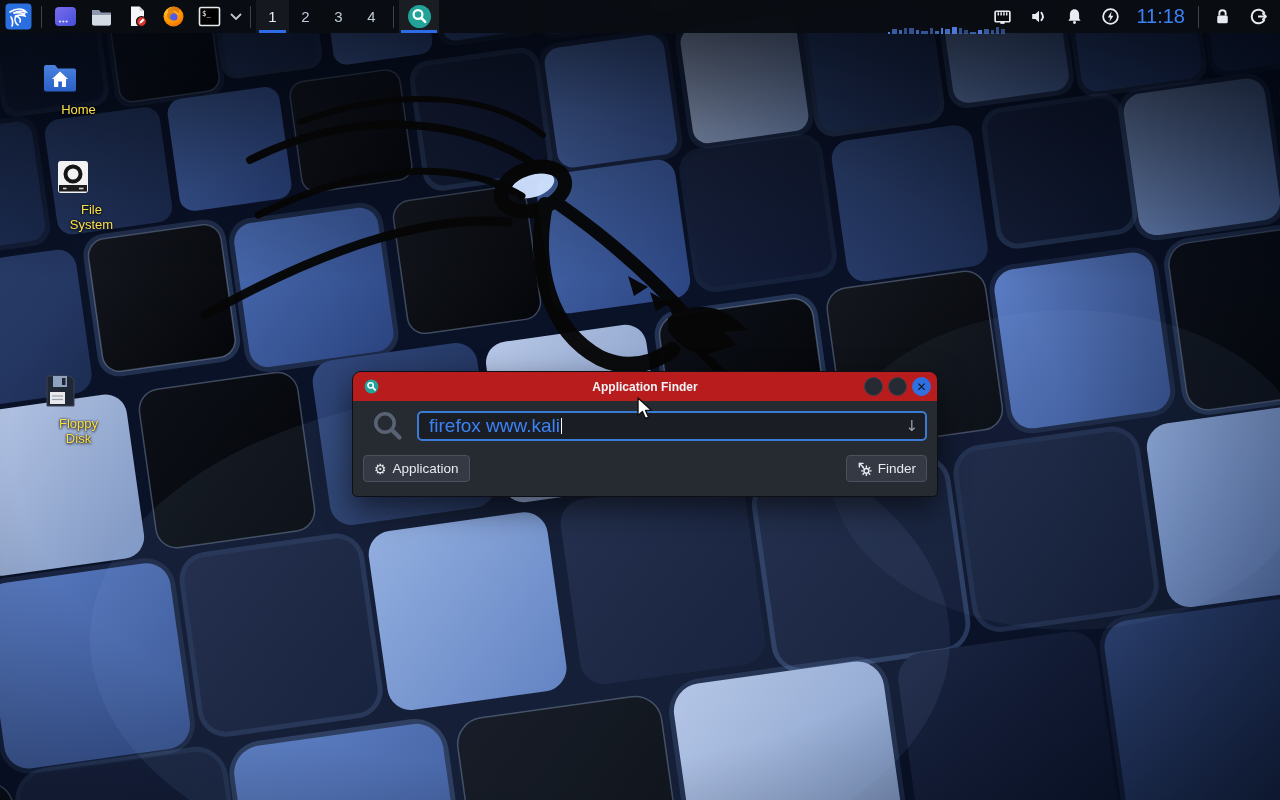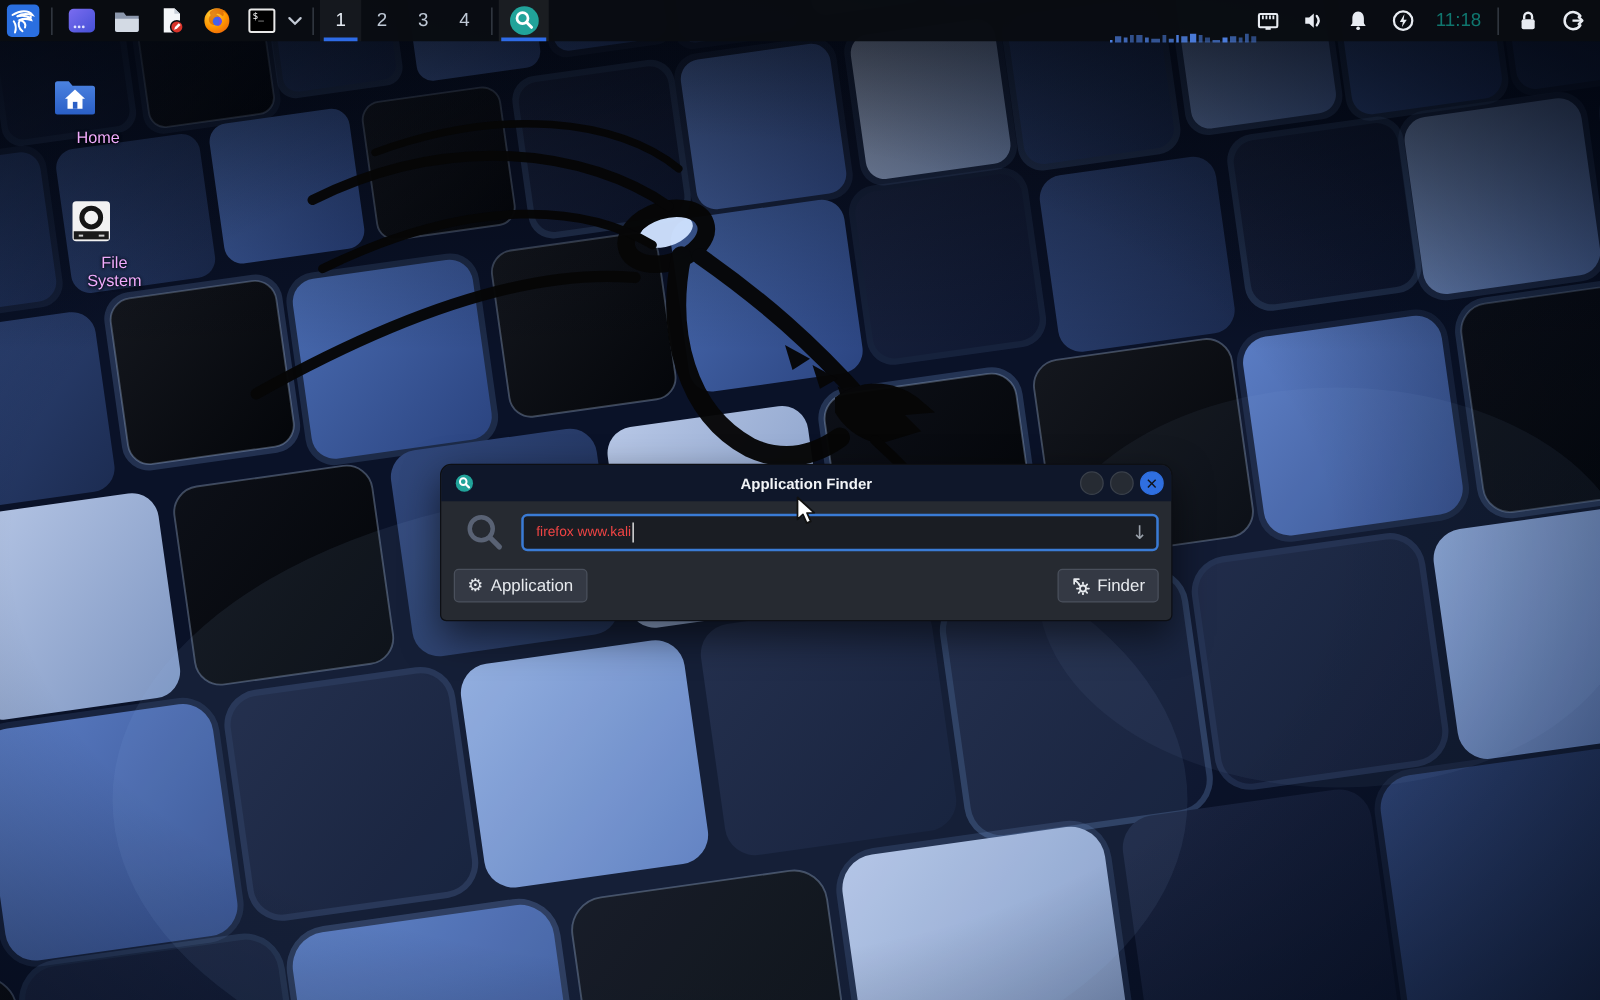--- a/index.html
+++ b/index.html
@@ -24,59 +24,59 @@
              align-items:center; justify-content:center; font-size:15px;
              color:#bfc9d6; cursor:pointer; }
   .ws-cell.active { background:rgba(255,255,255,0.05); color:#e6ecf4; }
   .ws-cell.active::after { content:""; position:absolute; left:3px; right:3px;
              bottom:0; height:3px; background:#2e6be6; }
   .task-btn { position:relative; width:40px; height:33px; display:flex;
               align-items:center; justify-content:center;
               background:rgba(255,255,255,0.07); cursor:pointer; }
   .task-btn::after { content:""; position:absolute; left:2px; right:2px;
               bottom:0; height:3px; background:#2e6be6; }
-  #clock { font-size:15px; color:#0f766e; padding:0 8px; cursor:pointer; }
+  #clock { font-size:20px; color:#3b82f6; padding:0 8px; cursor:pointer; }
   .pright { margin-left:auto; padding-right:4px; }
   #skyline { position:absolute; left:888px; top:26px; height:8px; width:150px;
              z-index:31; display:flex; align-items:flex-end; gap:2px; }
   #skyline div { background:#4d7fe0; width:4px; }
 
   
   .desk-icon { position:absolute; width:84px; text-align:center; z-index:5;
                cursor:pointer; }
   .desk-icon svg { display:block; margin:0 auto; }
-  .desk-label { display:inline-block; margin-top:4px; font-size:13px; color:#f0abfc;
+  .desk-label { display:inline-block; margin-top:4px; font-size:13px; color:#fde047;
                 text-shadow:0 1px 3px rgba(0,0,0,0.9), 0 0 2px rgba(0,0,0,0.8);padding-left:37px; }
 
   
   #app-finder { position:absolute; left:352px; top:371px; width:586px;
                 height:126px; z-index:20; background:#262a31;
                 border:1px solid #0d0f14; border-radius:9px 9px 5px 5px;
                 box-shadow:0 12px 30px rgba(0,0,0,0.55); }
-  #af-titlebar { position:relative; height:29px; background:#0f172a;
+  #af-titlebar { position:relative; height:29px; background:#b91c1c;
                  border-radius:8px 8px 0 0; display:flex; align-items:center;
                  cursor:default; }
   #af-title { position:absolute; left:0; right:0; text-align:center;
               font-size:12px; font-weight:bold; color:#f2f4f7; }
   #af-win-icon { margin-left:11px; z-index:2; }
   .winbtns { position:absolute; right:6px; top:0; height:29px; display:flex;
              align-items:center; gap:5px; z-index:2; }
   .winbtn { width:19px; height:19px; border-radius:50%; background:#262b33;
             border:1px solid #3a404a; cursor:pointer; display:flex;
             align-items:center; justify-content:center; }
   .winbtn.close { background:#2f6fe0; border-color:#2f6fe0; color:#10141b;
                   font-size:12px; font-weight:bold;
                   font-family:"DejaVu Sans", sans-serif; line-height:1; }
   #af-body { padding:8px 10px 0 10px; display:flex; align-items:center; }
   #af-entry-row { display:flex; align-items:center; width:100%; }
   #big-search { margin:0 12px 0 8px; flex:none; }
   #search-input { position:relative; flex:1; height:30px; background:#1a1d23;
                   border:2px solid #3a7bd5; border-radius:5px; display:flex;
                   align-items:center; padding:0 26px 0 10px; cursor:text; }
-  #search-text { font-size:11px; color:#ef4444; white-space:pre; }
+  #search-text { font-size:19px; color:#3b82f6; white-space:pre; }
   #caret { display:inline-block; width:1.5px; height:16px; background:#fff;
            margin-left:1px; }
   #entry-arrow { position:absolute; right:7px; top:4px; font-size:15px;
                  color:#9aa1ab; cursor:pointer;
                  font-family:"DejaVu Sans", sans-serif; }
   #af-buttons { display:flex; justify-content:space-between; align-items:center;
                 padding:12px 10px 0 10px; }
   .af-btn { height:27px; display:inline-flex; align-items:center; gap:6px;
             background:#343944; border:1px solid #4a505c; border-radius:4px;
             color:#e7eaee; font-size:13.5px; padding:0 10px; cursor:pointer; }
@@ -457,20 +457,31 @@
       <rect x="6" y="5" width="30" height="32" rx="3" fill="#f2f2f2"></rect>
       <circle cx="21" cy="18" r="7.5" fill="none" stroke="#151515" stroke-width="4"></circle>
       <rect x="7" y="29" width="28" height="6.5" fill="#1b1b1b"></rect>
       <rect x="11" y="31.7" width="3.5" height="1.6" fill="#cfcfcf"></rect>
       <rect x="27" y="31.7" width="4.5" height="1.6" fill="#cfcfcf"></rect>
     </svg>
     <span class="desk-label">File System</span>
   </div>
 
 
+  <div class="desk-icon" style="left:18px; top:370px;">
+    <svg width="42" height="42" viewBox="0 0 42 42">
+      <path d="M8,6 h23 l4,4 v26 h-27 z" fill="#202836" stroke="#3a4352" stroke-width="1"></path>
+      <rect x="14" y="6" width="14" height="11" fill="#8fa3c0"></rect>
+      <rect x="23" y="8" width="3.5" height="7" fill="#202836"></rect>
+      <rect x="11" y="22" width="15" height="12" fill="#e9e9ec"></rect>
+      <line x1="13" y1="26" x2="24" y2="26" stroke="#9aa0ad" stroke-width="1.2"></line>
+      <line x1="13" y1="29.5" x2="24" y2="29.5" stroke="#9aa0ad" stroke-width="1.2"></line>
+    </svg>
+    <span class="desk-label">Floppy Disk</span>
+  </div>
 
   <div id="app-finder">
     <div id="af-titlebar">
       <svg id="af-win-icon" width="15" height="15" viewBox="0 0 25 25">
         <circle cx="12.5" cy="12.5" r="11.5" fill="#21a39a"></circle>
         <circle cx="11" cy="10.5" r="4.4" fill="none" stroke="#fff" stroke-width="2.6"></circle>
         <line x1="14.4" y1="14" x2="18.6" y2="18.2" stroke="#fff" stroke-width="3" stroke-linecap="round"></line>
       </svg>
       <div id="af-title">Application Finder</div>
       <div class="winbtns">

